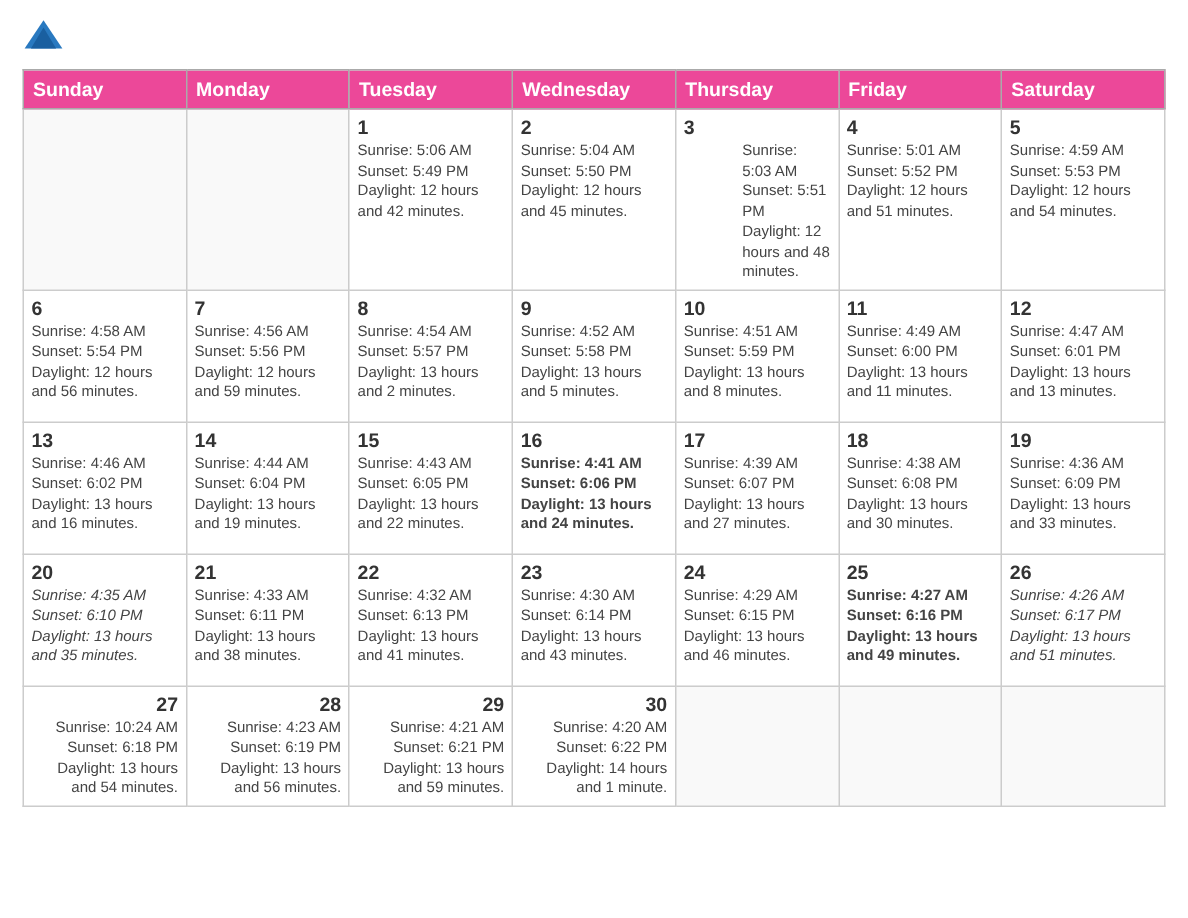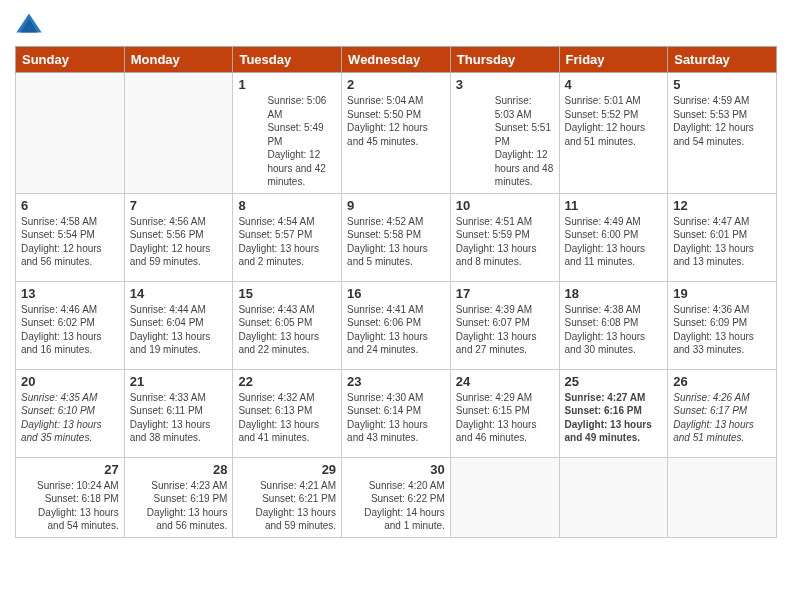--- a/index.html
+++ b/index.html
@@ -55,21 +55,21 @@
     .location {
       font-size: 14px;
       color: #555;
     }
     .calendar {
       width: 100%;
       border-collapse: collapse;
       table-layout: fixed;
     }
     .calendar th {
-      background-color: #c2410c;
+      background-color: #ec4899;
       color: white;
       text-align: left;
       padding: 5px 6px;
       font-size: 13px;
       border: 1px solid #aaa;
     }
     .calendar td {
       border: 1px solid #ccc;
       vertical-align: top;
       padding: 4px 5px;
@@ -128,21 +128,21 @@
           <th>Friday</th>
           <th>Saturday</th>
         </tr>
     </thead>
     <tbody id="calendar-body">
     <tr>
           <td class="empty-cell"></td>
           <td class="empty-cell"></td>
           <td>
             <span class="day-num">1</span>
-            <div class="cell-info" style="white-space: pre-line; margin-left: 29px;">Sunrise: 5:06 AM
+            <div class="cell-info" style="white-space: pre-line;">Sunrise: 5:06 AM
 Sunset: 5:49 PM
 Daylight: 12 hours and 42 minutes.</div>
           </td>
           <td>
             <span class="day-num">2</span>
             <div class="cell-info" style="white-space: pre-line;">Sunrise: 5:04 AM
 Sunset: 5:50 PM
 Daylight: 12 hours and 45 minutes.</div>
           </td>
           <td>
@@ -222,21 +222,21 @@
 Daylight: 13 hours and 19 minutes.</div>
           </td>
           <td>
             <span class="day-num">15</span>
             <div class="cell-info" style="white-space: pre-line;">Sunrise: 4:43 AM
 Sunset: 6:05 PM
 Daylight: 13 hours and 22 minutes.</div>
           </td>
           <td>
             <span class="day-num">16</span>
-            <div class="cell-info" style="white-space: pre-line;">Sunrise: 4:41 AM
+            <div class="cell-info" style="white-space: pre-line; font-weight: bold;">Sunrise: 4:41 AM
 Sunset: 6:06 PM
 Daylight: 13 hours and 24 minutes.</div>
           </td>
           <td>
             <span class="day-num">17</span>
             <div class="cell-info" style="white-space: pre-line;">Sunrise: 4:39 AM
 Sunset: 6:07 PM
 Daylight: 13 hours and 27 minutes.</div>
           </td>
           <td>

